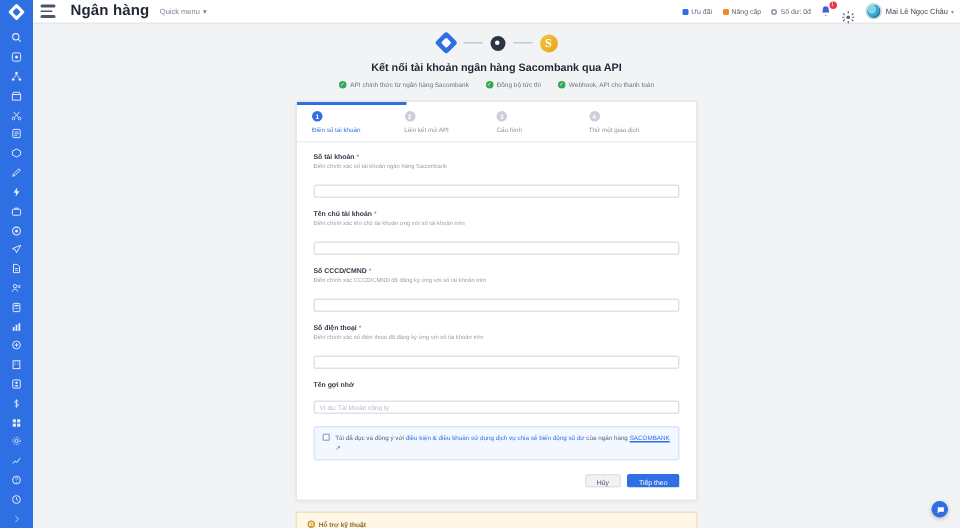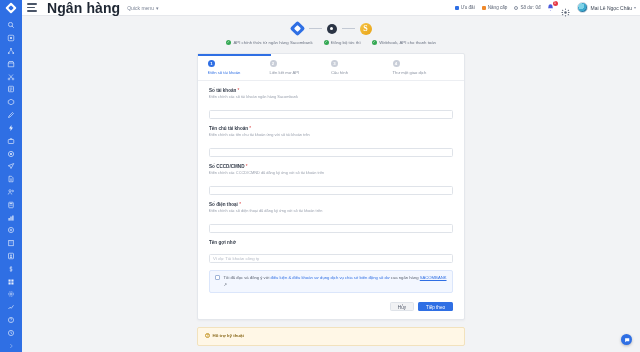--- a/index.html
+++ b/index.html
@@ -34,21 +34,21 @@
   }
   .brand-diamond::after{
     content:""; position:absolute; inset:2px; background:#2f6fe4; border-radius:1px;
   }
   .hamburger { width: 14px; margin-left: 5px; display:flex; flex-direction:column; gap:2px; cursor:pointer;}
   .hamburger i { display:block; height:1.5px; background:#4a5568; border-radius:1px;}
   .hamburger i:nth-child(1){ width:10px;}
   .hamburger i:nth-child(2){ width:8px;}
   .hamburger i:nth-child(3){ width:10px;}
   .app-title {
-    font-size: 14px; font-weight: bold; color: #1f2733;
+    font-size: 10px; font-weight: bold; color: #1f2733;
     margin-left: 6px; letter-spacing: .1px; white-space:nowrap;
   }
   .quick-menu {
     font-size: 5px; color: #7b8496; margin-left: 7px;
     display:flex; align-items:center; gap:2px; cursor:pointer; white-space:nowrap;
   }
   .spacer { flex: 1 1 auto; }
   .top-chips { display:flex; align-items:center; gap:7px; }
   .chip {
     display:flex; align-items:center; gap:2px;
@@ -441,20 +441,21 @@
     <div class="hero-logos">
       <div class="logo-diamond">
             <div class="d"></div>
           </div>
       <div class="connector"></div>
       <div class="logo-dot"></div>
       <div class="connector"></div>
       <div class="logo-bank">S</div>
     </div>
 
+    <div class="hero-title">Kết nối tài khoản ngân hàng Sacombank qua API</div>
 
     <div class="hero-feats">
       <div class="feat">
         <span class="ck">✓</span>
         <span>API chính thức từ ngân hàng Sacombank</span>
       </div>
       <div class="feat">
         <span class="ck">✓</span>
         <span>Đồng bộ tức thì</span>
       </div>

